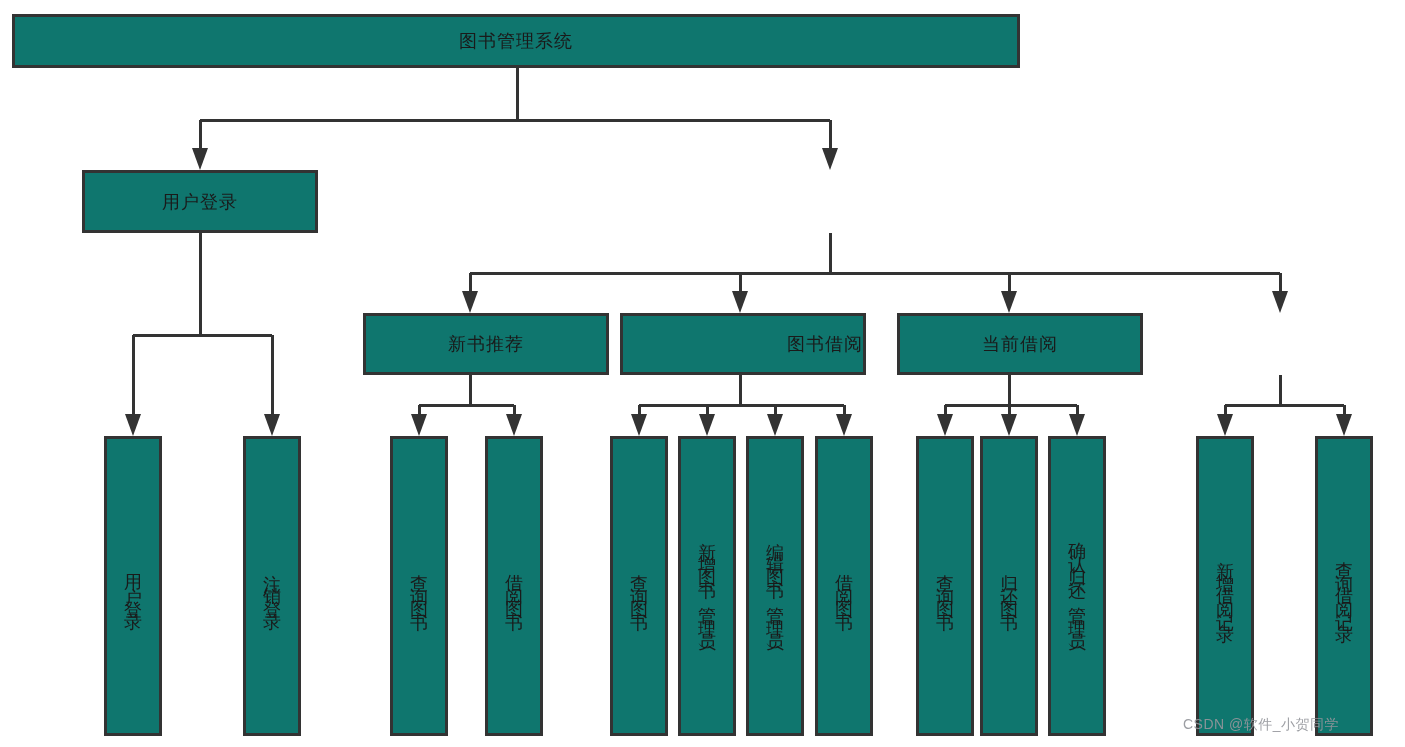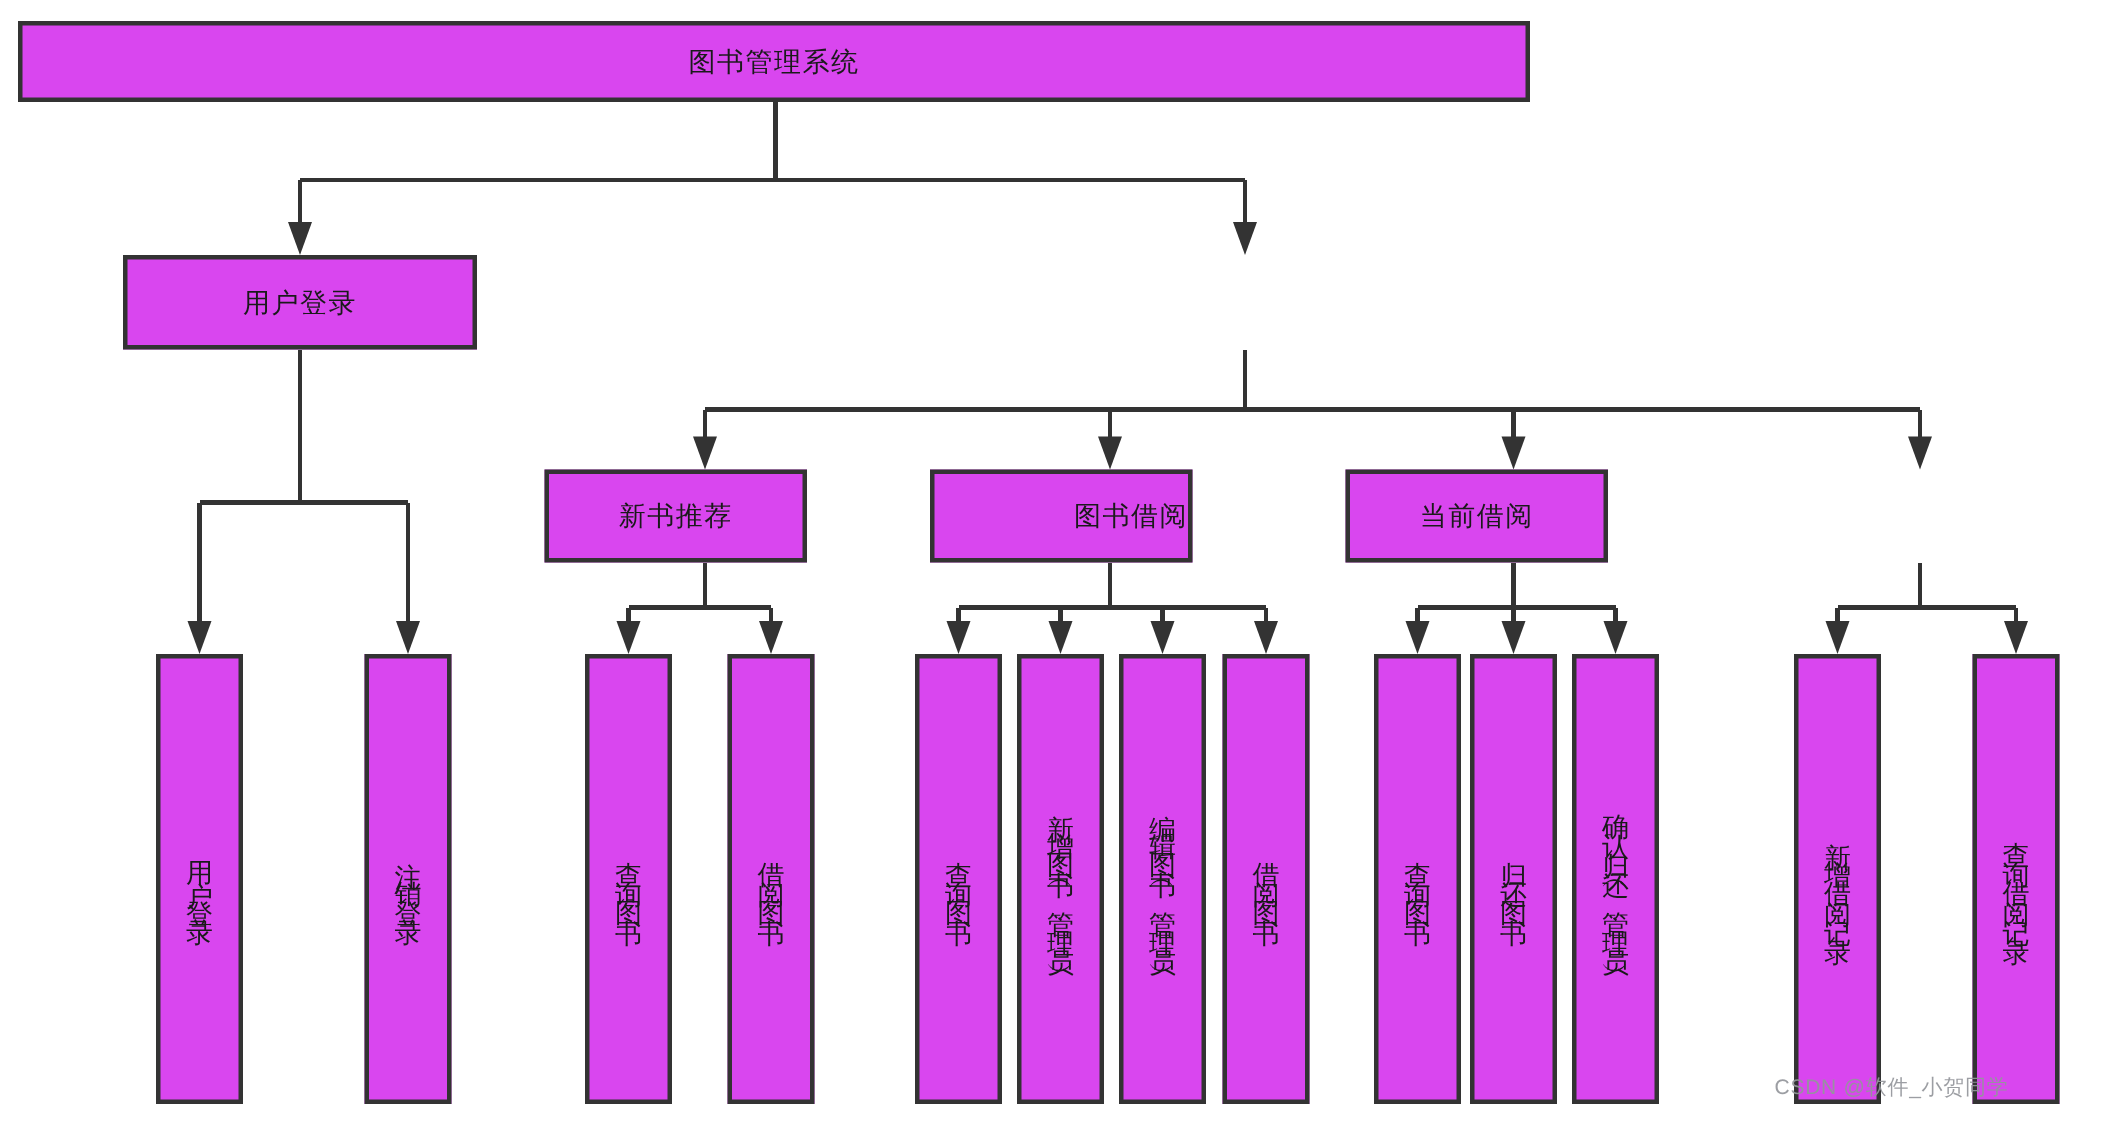--- a/index.html
+++ b/index.html
@@ -13,35 +13,35 @@
   }
   .connectors {
     position: absolute;
     left: 0; top: 0;
     width: 1405px; height: 747px;
     pointer-events: none;
   }
   .node {
     position: absolute;
     box-sizing: border-box;
-    background: #d946ef;
+    background: #0f766e;
     border: 3px solid #333333;
     display: flex;
     align-items: center;
     justify-content: center;
     color: #1a1a1a;
     font-size: 18px;
     letter-spacing: 1px;
     z-index: 2;
   }
   .node.root   { left: 12px;  top: 14px;  width: 1008px; height: 54px; }
   .node.lvl2   { top: 170px; width: 236px; height: 63px; }
   .node.lvl2.a { left: 82px; }
   .node.lvl2.b { left: 712px; }
-  .node.lvl3   { top: 313px; width: 175px; height: 62px; }
+  .node.lvl3   { top: 313px; width: 246px; height: 62px; }
   .node.lvl3.c1 { left: 363px; }
   .node.lvl3.c2 { left: 620px; justify-content: flex-end; }
   .node.lvl3.c3 { left: 897px; }
   .node.lvl3.c4 { left: 1173px; }
   .node.leaf   { top: 436px; width: 58px; height: 300px; }
   .vtext {
     writing-mode: vertical-rl;
     text-orientation: mixed;
     letter-spacing: 13px;
     line-height: 1;

